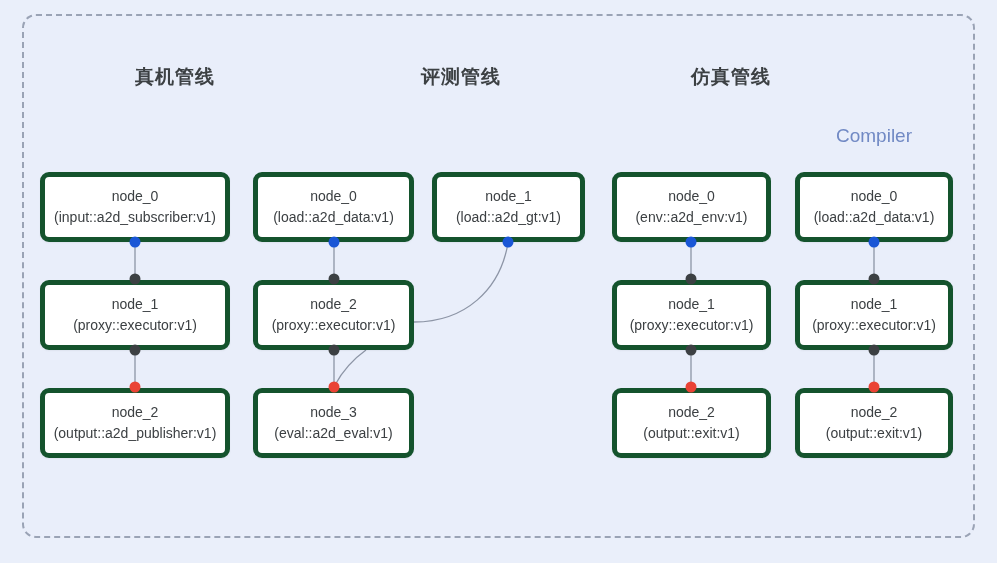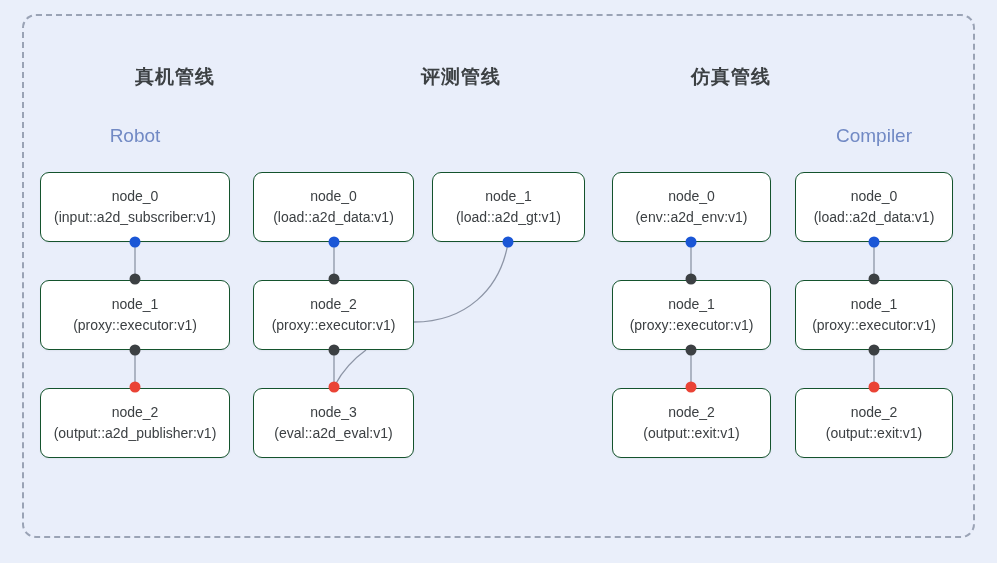--- a/index.html
+++ b/index.html
@@ -52,21 +52,21 @@
     position: absolute;
     font-size: 19px;
     color: #7189c4;
     text-align: center;
     white-space: nowrap;
   }
   .node-box {
     position: absolute;
     box-sizing: border-box;
     background: #ffffff;
-    border: 1px solid #14532d;
+    border: 5px solid #14532d;
     border-radius: 9px;
     box-shadow: 0 1px 2px rgba(60,64,67,0.06);
     display: flex;
     flex-direction: column;
     align-items: center;
     justify-content: center;
     padding: 15px 4px;
   }
   .node-title {
     font-size: 14px;
@@ -111,21 +111,20 @@
     <path d="M366,350 C352,360 342,372 335,385" stroke="#8d95a6" stroke-width="1.3" fill="none"></path>
 
     <path d="M691,242 L691,278" stroke="#8d95a6" stroke-width="1.3" fill="none"></path>
     <path d="M691,350 L691,386" stroke="#8d95a6" stroke-width="1.3" fill="none"></path>
 
     <path d="M874,242 L874,278" stroke="#8d95a6" stroke-width="1.3" fill="none"></path>
     <path d="M874,350 L874,386" stroke="#8d95a6" stroke-width="1.3" fill="none"></path>
   </svg>
 
   <div class="col-title-cn" style="left:55px; top:64px; width:160px;">真机管线</div>
-  <div class="col-title-en" style="left:55px; top:125px; width:160px;">Robot</div>
 
   <div class="col-title-cn" style="left:341px; top:64px; width:160px;">评测管线</div>
 
   <div class="col-title-cn" style="left:611px; top:64px; width:160px;">仿真管线</div>
   <div class="col-title-en" style="left:611px; top:125px; width:160px;margin-top:48px;">Simulator</div>
 
   <div class="col-title-en" style="left:794px; top:125px; width:160px;">Compiler</div>
 
   <div class="node-box" style="left:40px; top:172px; width:190px; height:70px;">
     <div class="node-title">node_0</div>

